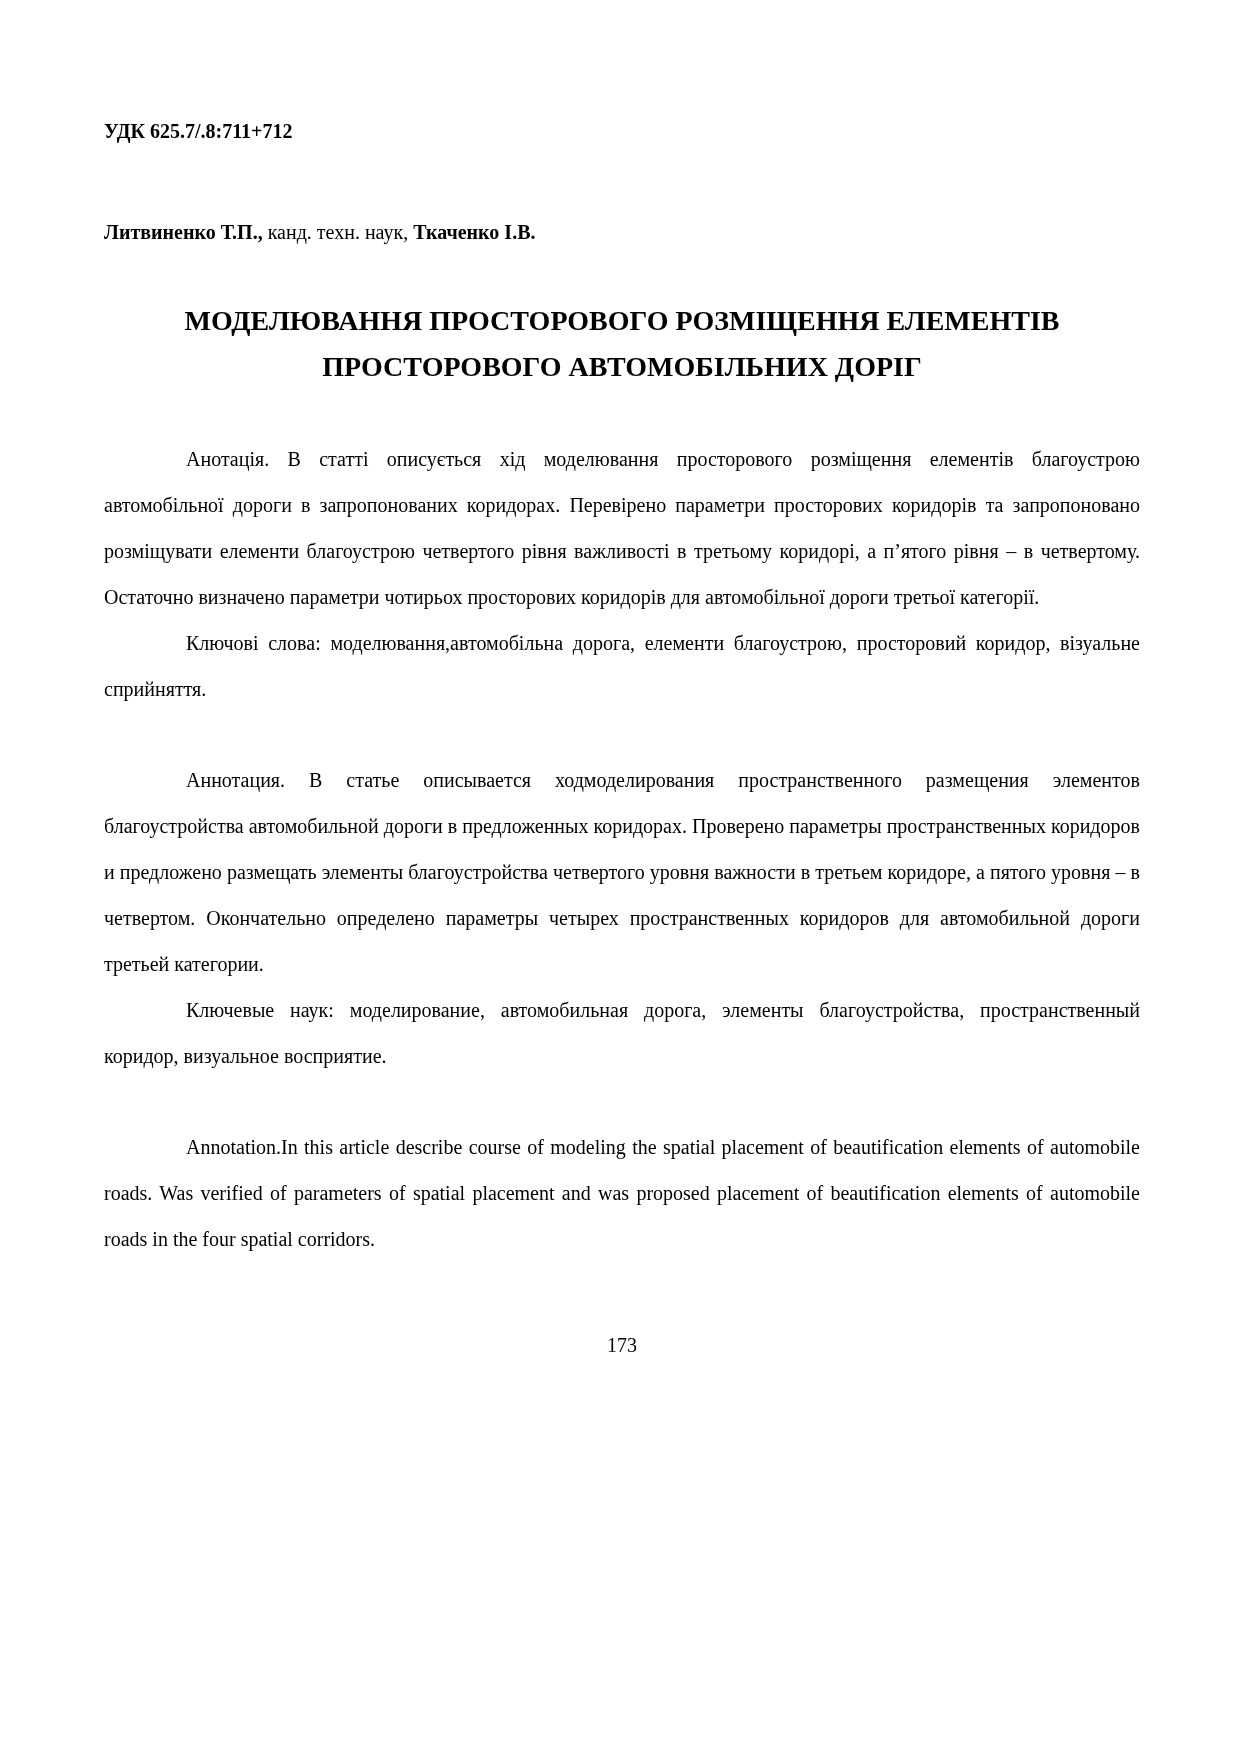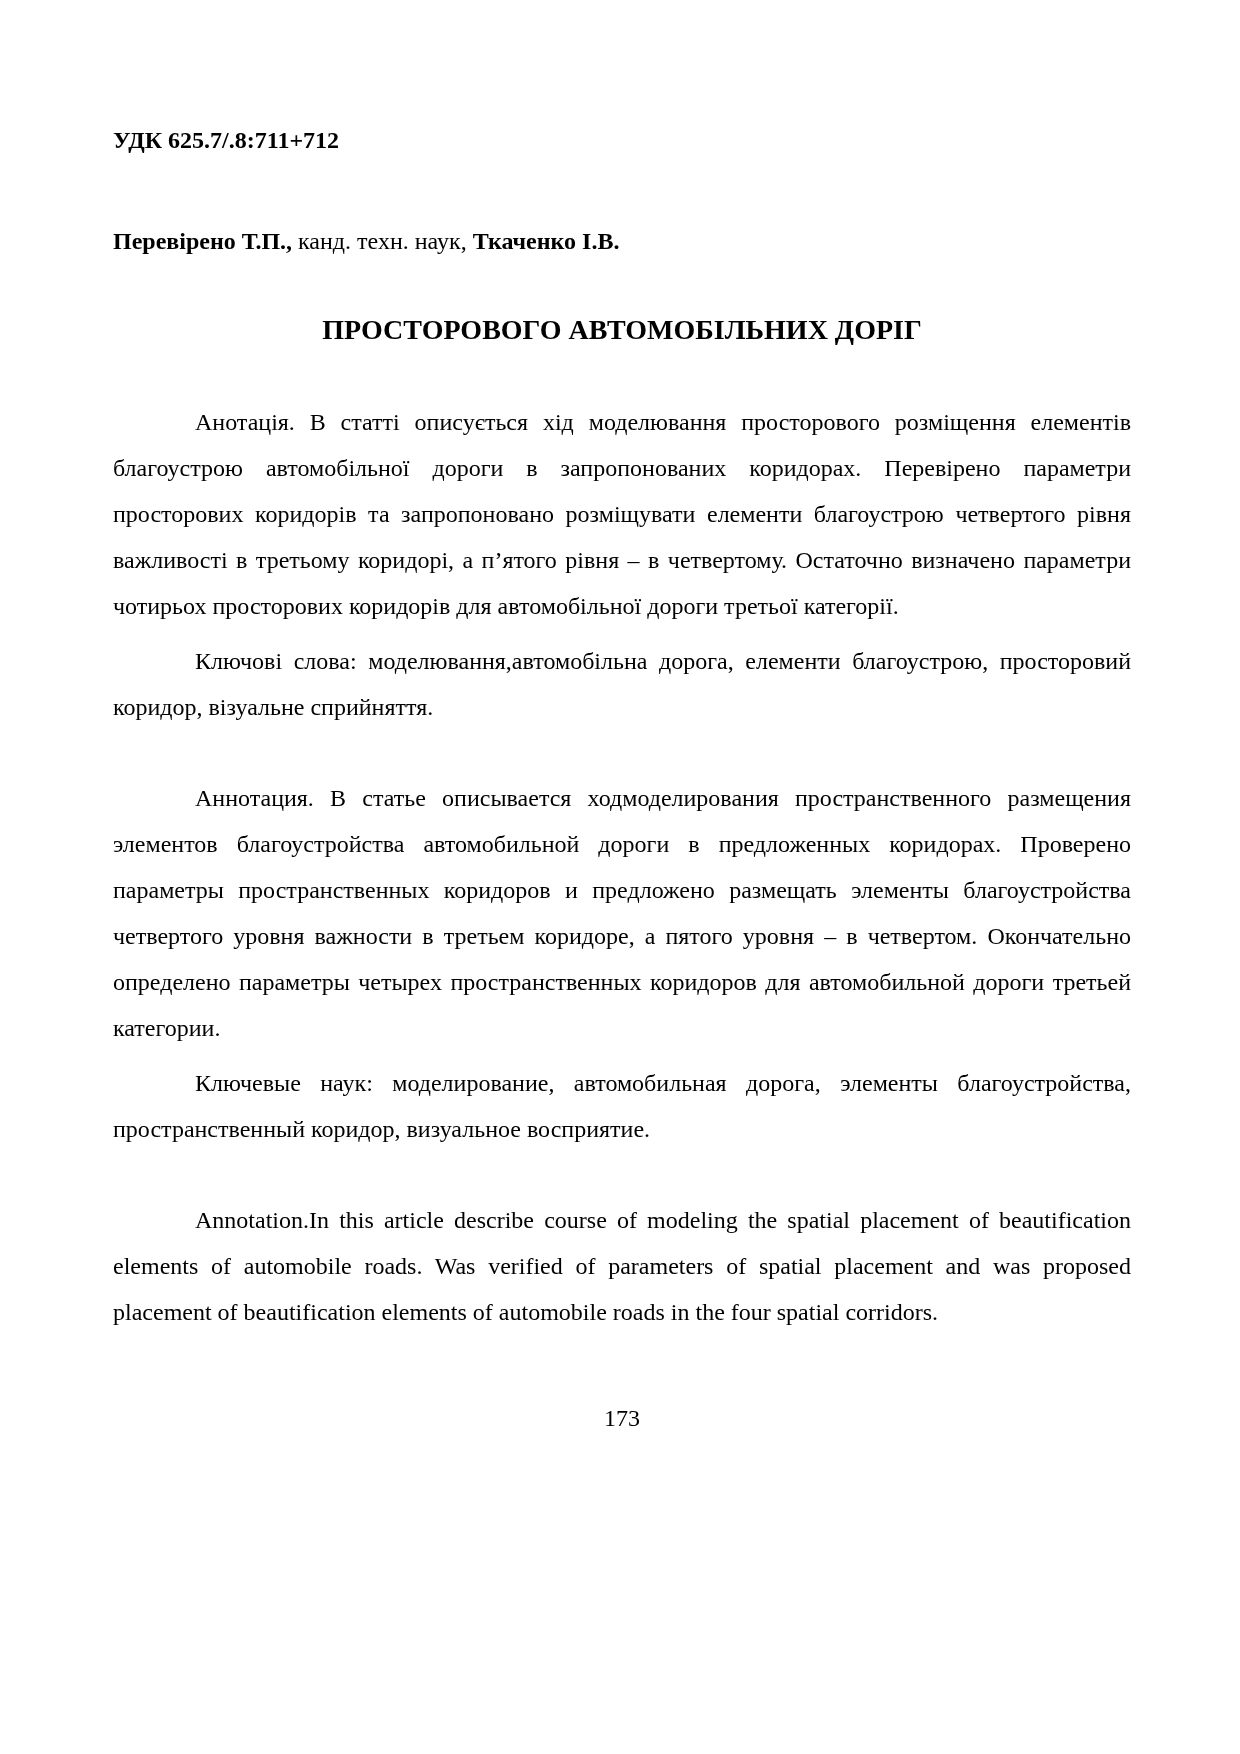--- a/index.html
+++ b/index.html
@@ -12,22 +12,22 @@
     width: 1240px;
     height: 1754px;
     background: #ffffff;
     color: #000000;
     font-family: "Liberation Serif", "DejaVu Serif", serif;
     box-sizing: border-box;
     padding: 108px 100px 0 104px;
     overflow: hidden;
   }
   .page p {
-    margin: 9px;
-    font-size: 24px;
+    margin: 0;
+    font-size: 20px;
     line-height: 46px;
   }
   .udc {
     font-weight: bold;
     margin-bottom: 55px !important;
   }
   .byline {
     margin-bottom: 43px !important;
   }
   .byline .bold-name {
@@ -57,24 +57,25 @@
   }
 </style>
 </head>
 <body>
 
 <div class="page">
 
   <p class="udc">УДК 625.7/.8:711+712</p>
 
   <p class="byline">
-    <span class="bold-name">Перевірено Т.П.,</span><span> канд. техн. наук, </span><span class="bold-name">Ткаченко І.В.</span>
+    <span class="bold-name">Литвиненко Т.П.,</span><span> канд. техн. наук, </span><span class="bold-name">Ткаченко І.В.</span>
   </p>
 
   <div class="article-title">
+    <div>МОДЕЛЮВАННЯ ПРОСТОРОВОГО РОЗМІЩЕННЯ ЕЛЕМЕНТІВ</div>
     <div>ПРОСТОРОВОГО АВТОМОБІЛЬНИХ ДОРІГ</div>
   </div>
 
   <p class="body-par">
     <span class="par-label">Анотація.</span><span> В статті описується хід моделювання просторового розміщення елементів благоустрою автомобільної дороги в запропонованих коридорах. Перевірено параметри просторових коридорів та запропоновано розміщувати елементи благоустрою четвертого рівня важливості в третьому коридорі, а п’ятого рівня – в четвертому.  Остаточно визначено параметри чотирьох просторових коридорів для автомобільної дороги третьої категорії.</span>
   </p>
 
   <p class="body-par">
     <span class="par-label">Ключові слова:</span><span> моделювання,автомобільна дорога, елементи благоустрою, просторовий коридор, візуальне сприйняття.</span>
   </p>

